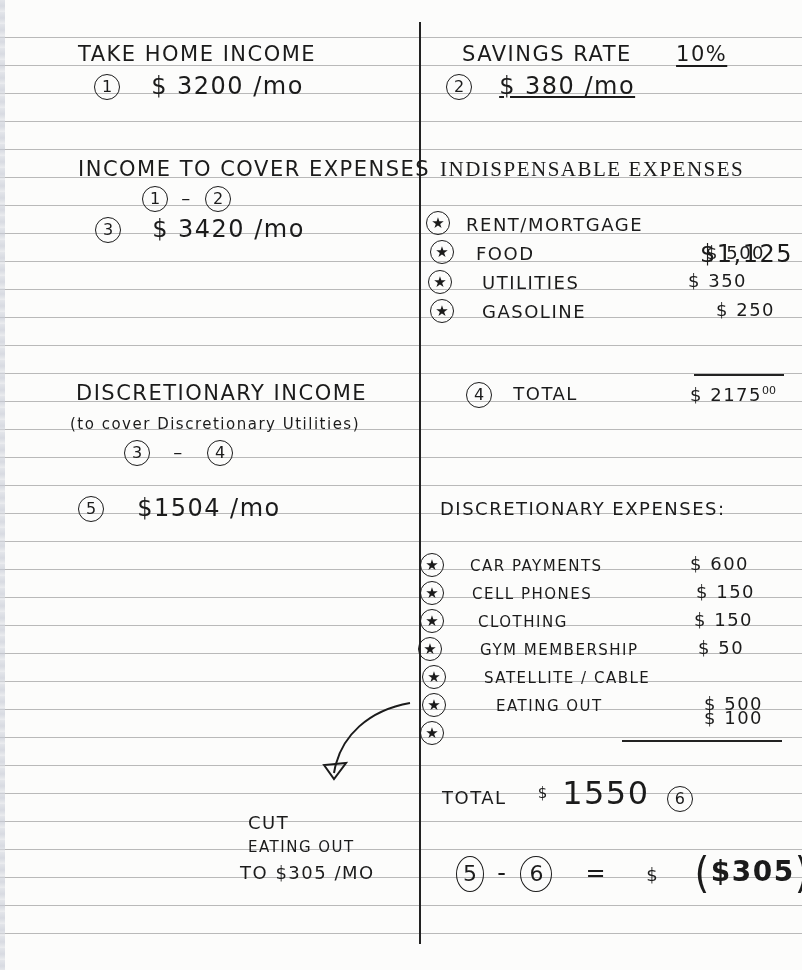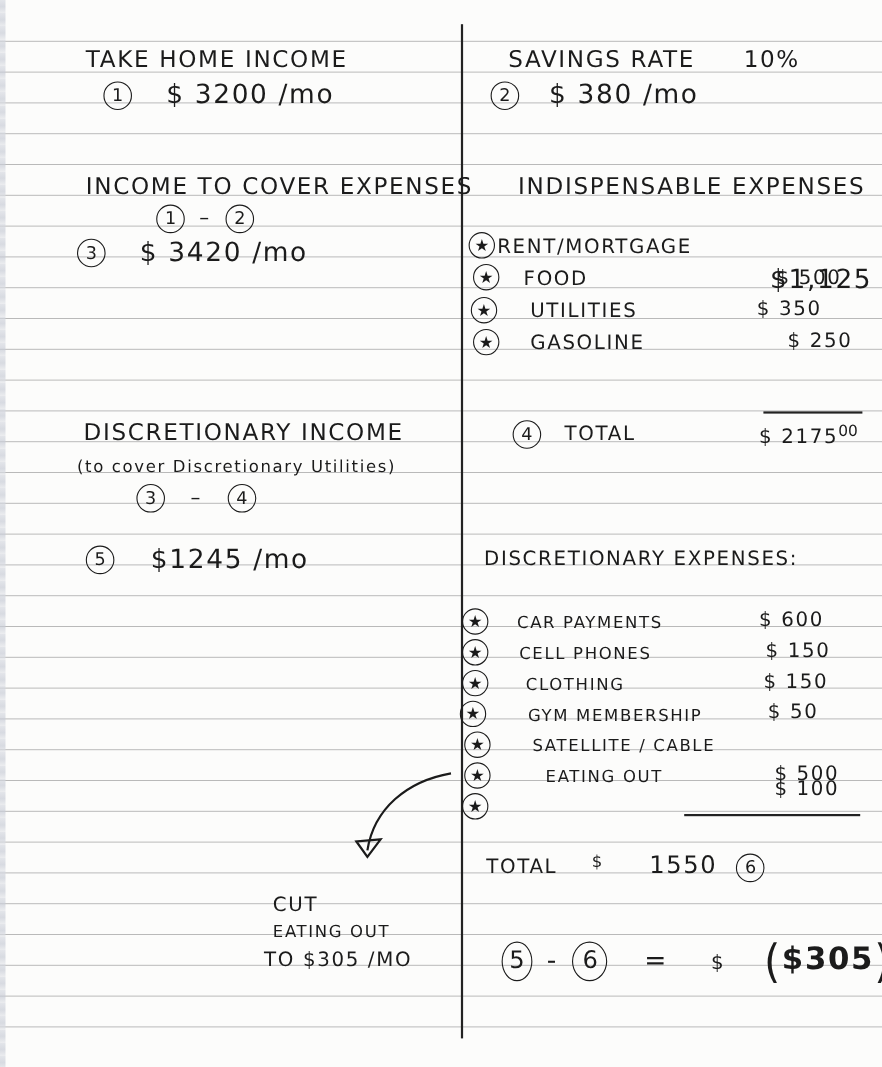--- a/index.html
+++ b/index.html
@@ -41,23 +41,23 @@
     .xs { font-size: 15px; }
     .circ {
       display:inline-block; width:24px; height:24px; border:1.6px solid #1b1b1b;
       border-radius:50%; text-align:center; line-height:24px; font-size:16px;
       letter-spacing:0; vertical-align: middle; box-sizing: content-box;
     }
     .star-circ {
       position:absolute; width:22px; height:22px; border:1.6px solid #1b1b1b;
       border-radius:50%; text-align:center; line-height:22px; font-size:15px;
     }
-    .underline { text-underline-offset: 4px; }
+    .underline { text-decoration: underline; text-underline-offset: 4px; }
     .rule { position:absolute; height:2px; background:#222; }
-    .sup { font-size: 14px; vertical-align: super; letter-spacing: 0; }
+    .sup { font-size: 11px; vertical-align: super; letter-spacing: 0; }
     .paren { font-size: 38px; display:inline-block; transform: scaleY(1.1); vertical-align: middle; }
   </style>
 </head>
 <body>
 
 <div class="paper"></div>
 <div class="paper-top-mask"></div>
 <div class="paper-bottom-mask"></div>
 <div class="torn-edge"></div>
 <div class="divider"></div>
@@ -67,60 +67,60 @@
   <span class="circ">1</span>
   <span style="margin-left:22px; text-transform:none;">$ 3200 /mo</span>
 </div>
 
 <div class="hw h" style="left:78px; top:157px;">Income to Cover Expenses</div>
 <div class="hw s" style="left:142px; top:186px;">
   <span class="circ">1</span>
   <span style="margin:0 6px;">–</span>
   <span class="circ">2</span>
 </div>
-<div class="hw v" style="left:70px; top:215px;">
+<div class="hw v" style="left:95px; top:215px;">
   <span class="circ">3</span>
   <span style="margin-left:22px; text-transform:none;">$ 3420 /mo</span>
 </div>
 
 <div class="hw h" style="left:76px; top:381px;">Discretionary Income</div>
 <div class="hw xs lower" style="left:70px; top:415px;">(to cover Discretionary Utilities)</div>
 <div class="hw s" style="left:124px; top:440px;">
   <span class="circ">3</span>
   <span style="margin:0 16px;">–</span>
   <span class="circ">4</span>
 </div>
 <div class="hw v" style="left:78px; top:494px;">
   <span class="circ">5</span>
-  <span style="margin-left:24px; text-transform:none;">$1245 /mo</span>
+  <span style="margin-left:24px; text-transform:none;">$1504 /mo</span>
 </div>
 
 <svg style="position:absolute; left:310px; top:695px;" width="110" height="90">
   <path d="M100 8 C 60 15, 30 40, 24 78" stroke="#1b1b1b" stroke-width="2" fill="none"></path>
   <path d="M14 70 L 24 84 L 36 68 Z" stroke="#1b1b1b" stroke-width="2" fill="none"></path>
 </svg>
 
 <div class="hw s" style="left:248px; top:812px;text-align:center;">Cut</div>
 <div class="hw xs" style="left:248px; top:838px;">Eating Out</div>
 <div class="hw s" style="left:240px; top:862px;">to $305 /mo</div>
 
 <div class="hw h" style="left:462px; top:42px;">
   <span>Savings Rate</span>
   <span class="underline" style="margin-left:36px;">10%</span>
 </div>
 <div class="hw v" style="left:446px; top:72px;">
   <span class="circ">2</span>
-  <span style="margin-left:18px; text-transform:none;">$ 380 /mo</span>
+  <span style="margin-left:18px; text-transform:none;text-decoration:underline;">$ 380 /mo</span>
 </div>
 
-<div class="hw h" style="left:471px; top:157px;">Indispensable Expenses</div>
+<div class="hw h" style="left:440px; top:157px;font-family:Liberation Serif, serif;">Indispensable Expenses</div>
 
 <div>
   <div class="star-circ" style="left:426px; top:211px;">★</div>
-  <div class="hw s" style="left:452px; top:214px;">Rent/Mortgage</div>
+  <div class="hw s" style="left:466px; top:214px;">Rent/Mortgage</div>
   <div class="hw v" style="left:700px; top:208px;margin-top:32px;">$1,125</div>
 
   <div class="star-circ" style="left:430px; top:240px;">★</div>
   <div class="hw s" style="left:476px; top:243px;">Food</div>
   <div class="hw s" style="left:706px; top:242px;">$ 500</div>
 
   <div class="star-circ" style="left:428px; top:270px;">★</div>
   <div class="hw s" style="left:482px; top:272px;">Utilities</div>
   <div class="hw s" style="left:688px; top:270px;">$ 350</div>
 
@@ -166,21 +166,21 @@
   <div class="hw s" style="left:704px; top:693px;">$ 500</div>
 
   <div class="star-circ" style="left:420px; top:721px;">★</div>
 </div>
 
 <div class="rule" style="left:622px; top:740px; width:160px;"></div>
 
 <div class="hw s" style="left:442px; top:774px;">
   <span>Total</span>
   <span class="xs" style="margin-left:24px; vertical-align: 6px;">$</span>
-  <span class="v" style="margin-left:34px; font-size:22px;">1550</span>
+  <span class="v" style="margin-left:6px; font-size:32px;">1550</span>
   <span class="circ" style="margin-left:10px;">6</span>
 </div>
 
 <div class="hw v" style="left:456px; top:852px;">
   <span class="circ" style="width:26px; height:34px; line-height:34px; font-size:22px;">5</span>
   <span style="margin:0 4px;">-</span>
   <span class="circ" style="width:30px; height:34px; line-height:34px; font-size:22px;">6</span>
   <span style="margin-left:24px;">=</span>
   <span class="s" style="margin-left:30px;">$</span>
   <span class="paren" style="margin-left:26px;">(</span><span style="font-size:28px;font-weight:bold;">$305</span><span class="paren">)</span>

